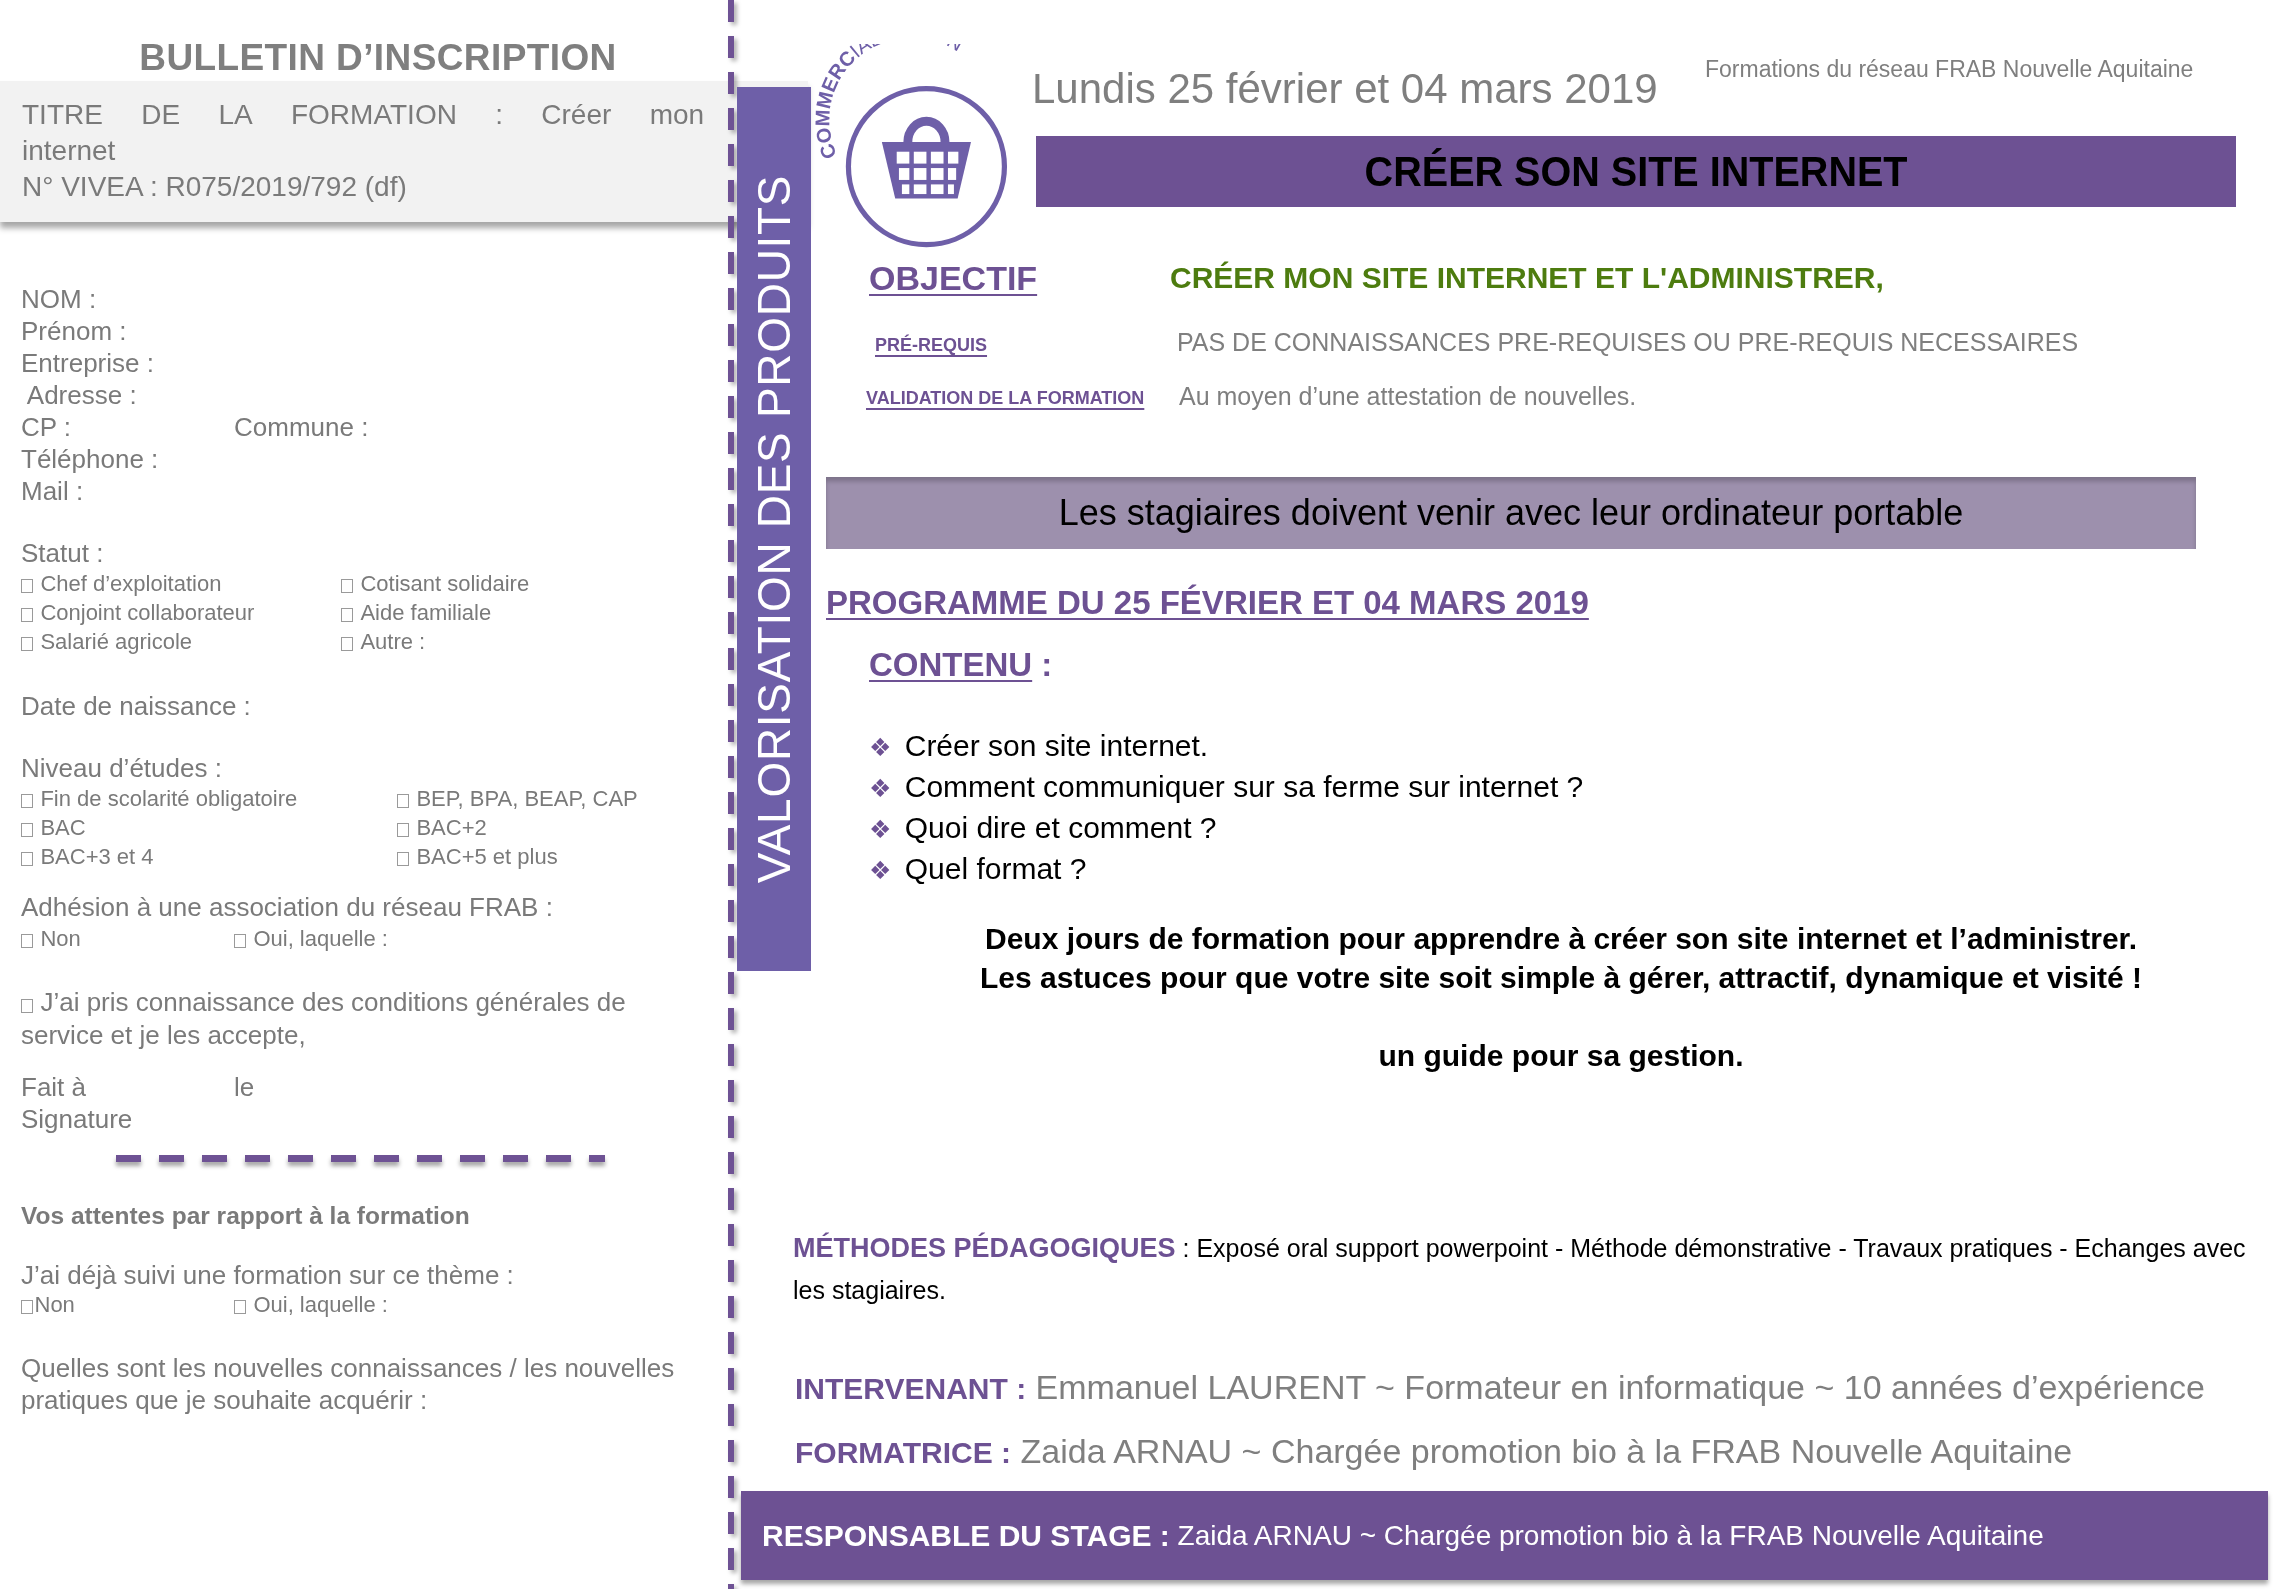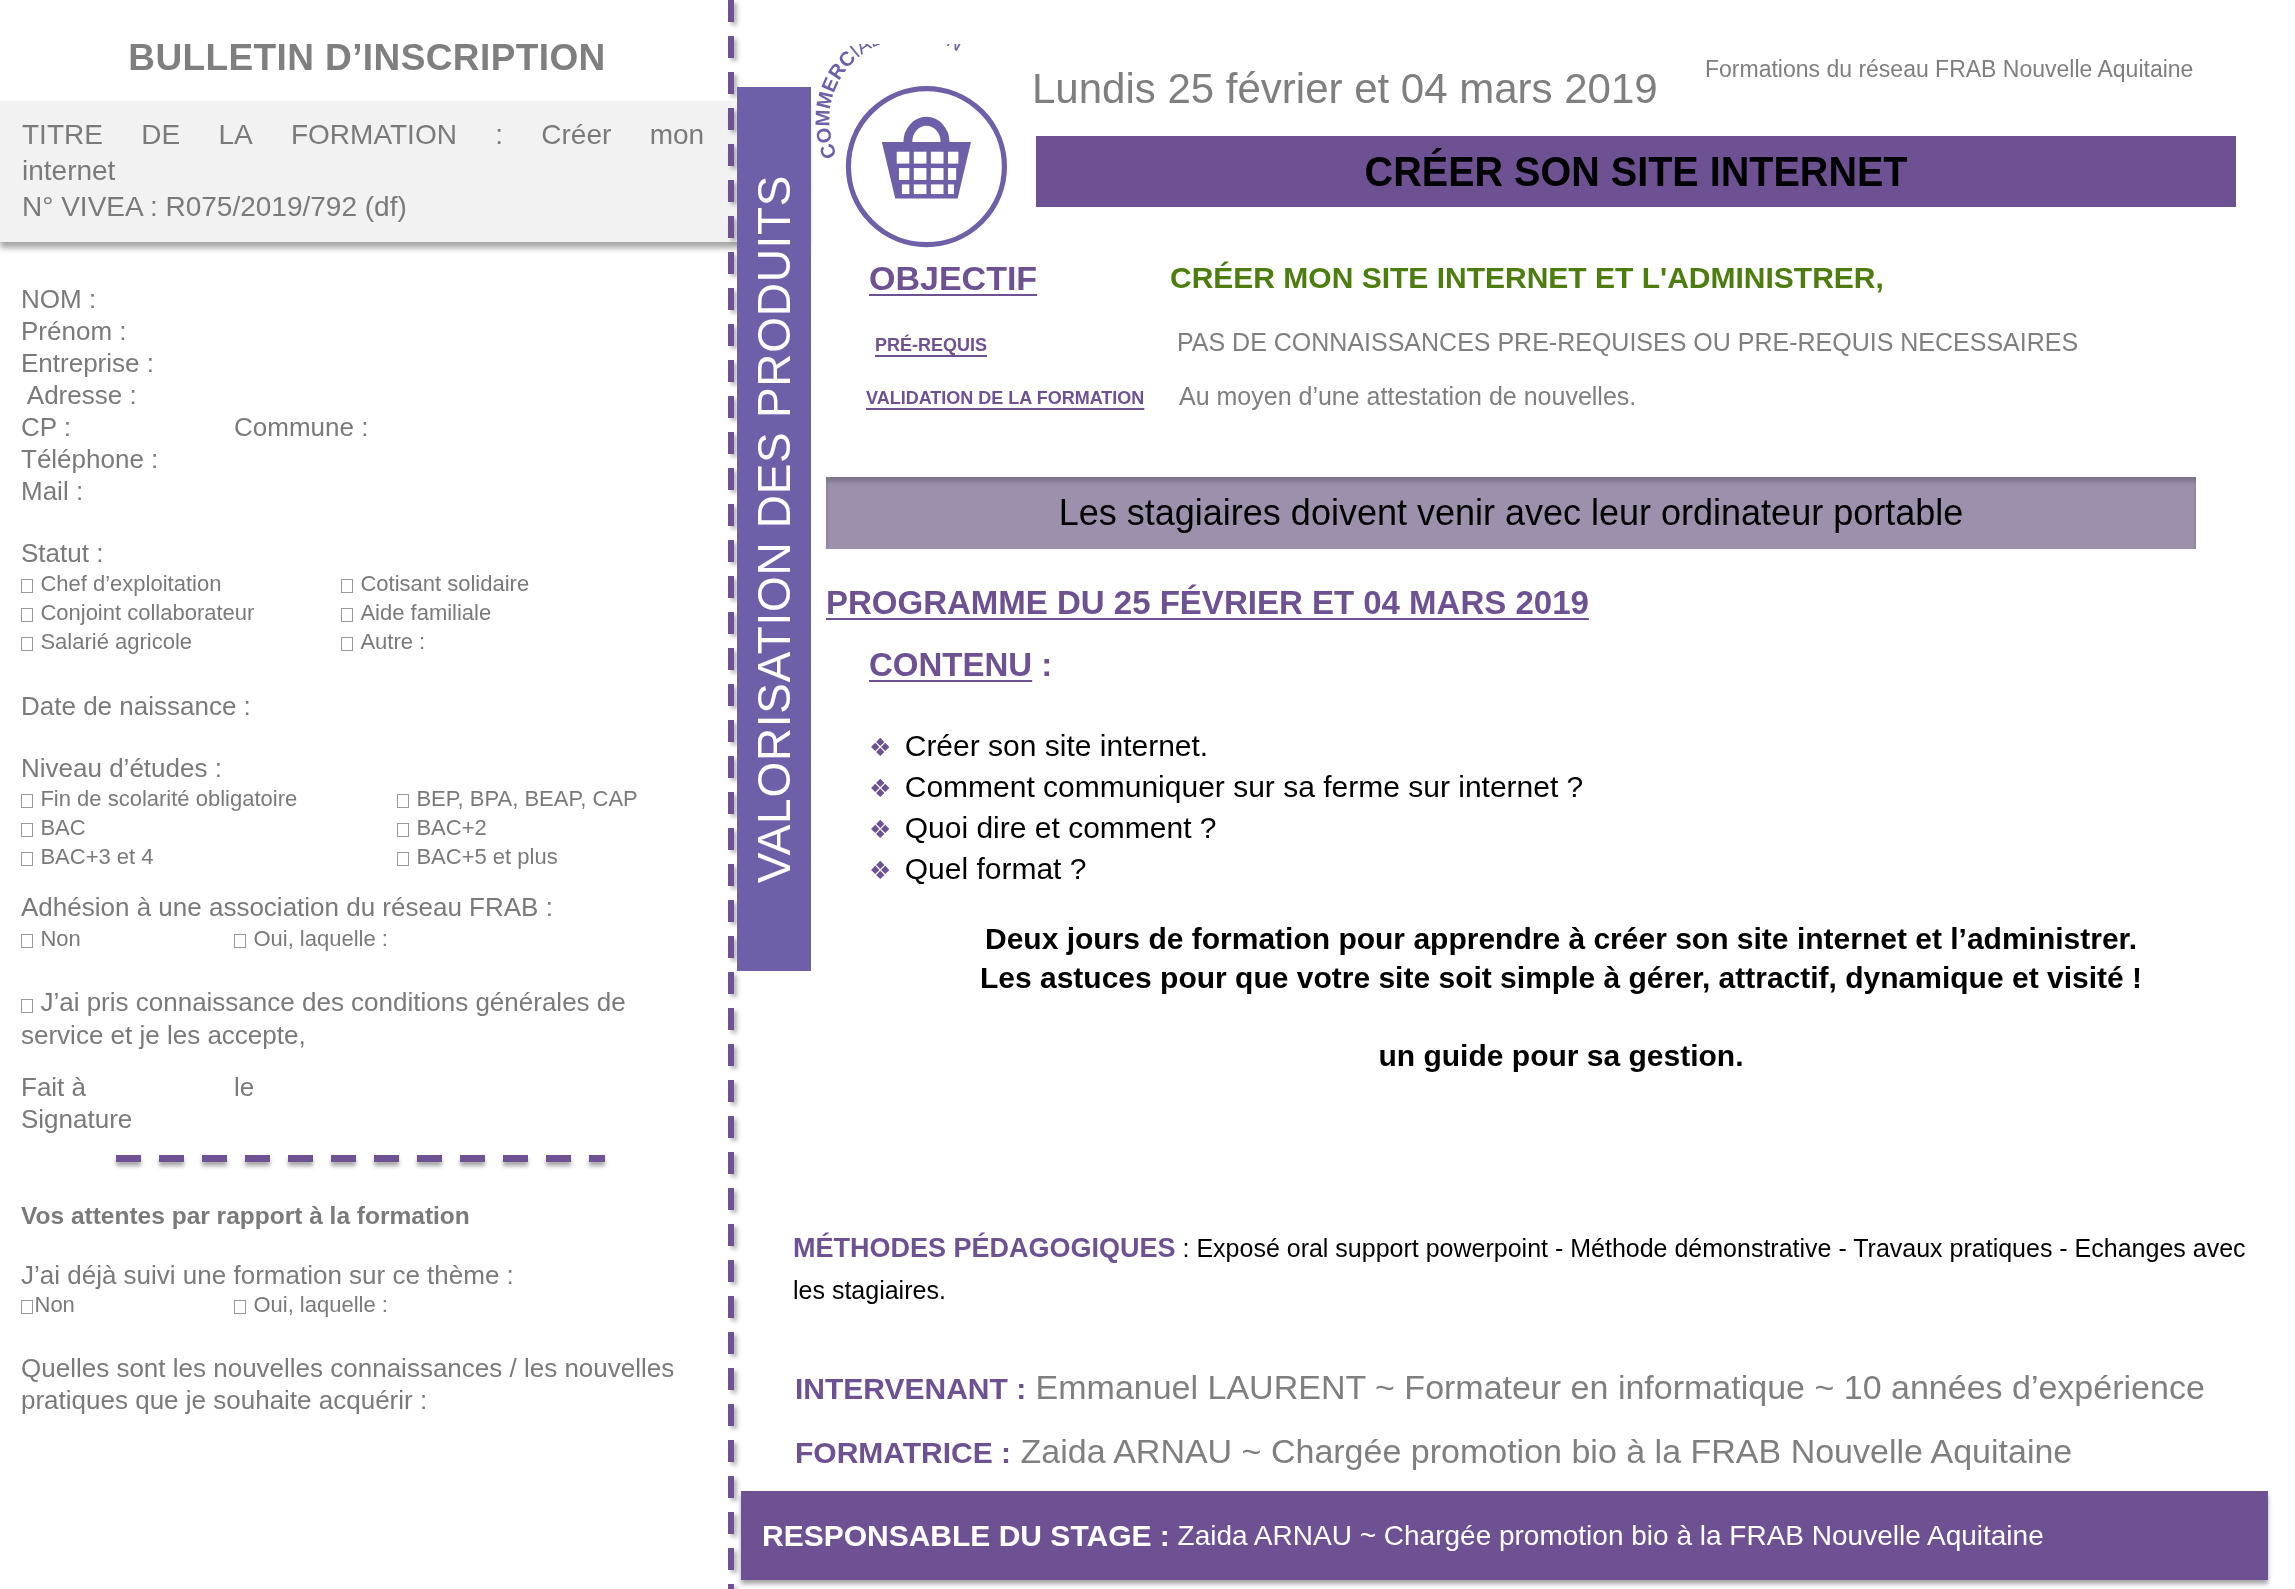--- a/index.html
+++ b/index.html
@@ -4,24 +4,24 @@
 <style>
   html, body { margin:0; padding:0; }
   body {
     width:2295px; height:1589px; background:#ffffff; position:relative; overflow:hidden;
     font-family:"Liberation Sans", sans-serif; color:#7a7a7a;
   }
   .abs { position:absolute; }
   
   .bulletin-title {
     left:0; top:37px; width:734px; text-align:center; font-weight:bold;
-    font-size:37px; color:#7f7f7f; letter-spacing:0.4px;
+    font-size:37px; color:#7f7f7f; letter-spacing:0.4px;padding-left:11px;
   }
   .titre-box {
-    left:0; top:101px; width:808px; height:141px; background:#f2f2f2;
+    left:0; top:81px; width:808px; height:141px; background:#f2f2f2;
     box-shadow:0 6px 6px rgba(0,0,0,0.35); box-sizing:border-box; padding:16.3px 22px 0 22px;
     font-size:28px; line-height:36px; color:#7a7a7a;
   }
   .titre-line1 { display:flex; justify-content:space-between; }
   .fields { left:21px; top:283px; font-size:26px; line-height:32px; }
   .fields div { white-space:nowrap; }
   .commune { position:absolute; left:213px; }
   .sec-label { font-size:26px; }
   .opt { font-size:22px; line-height:29px; white-space:nowrap; }
   .box { display:inline-block; width:12px; height:13.3px; border:1.1px solid #9a9a9a; margin-right:7.4px; vertical-align:-1.5px; box-sizing:border-box; }

